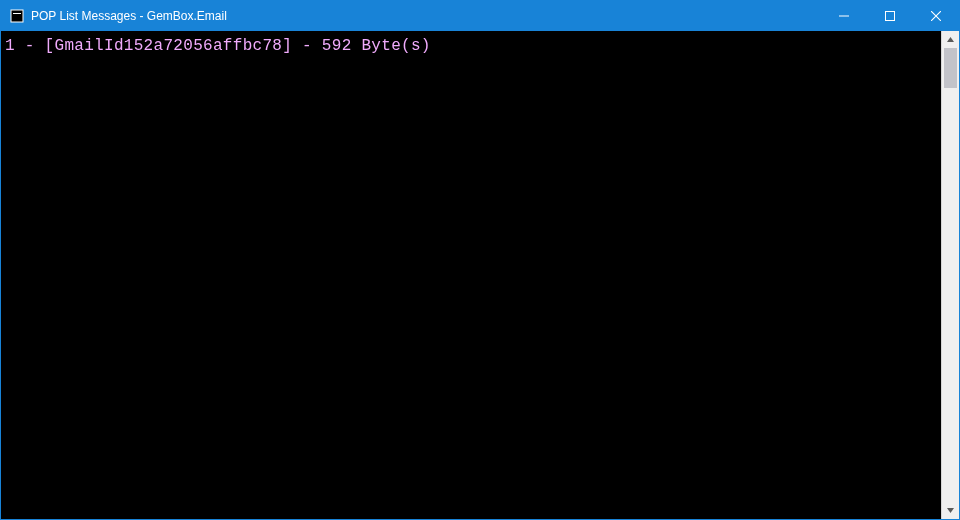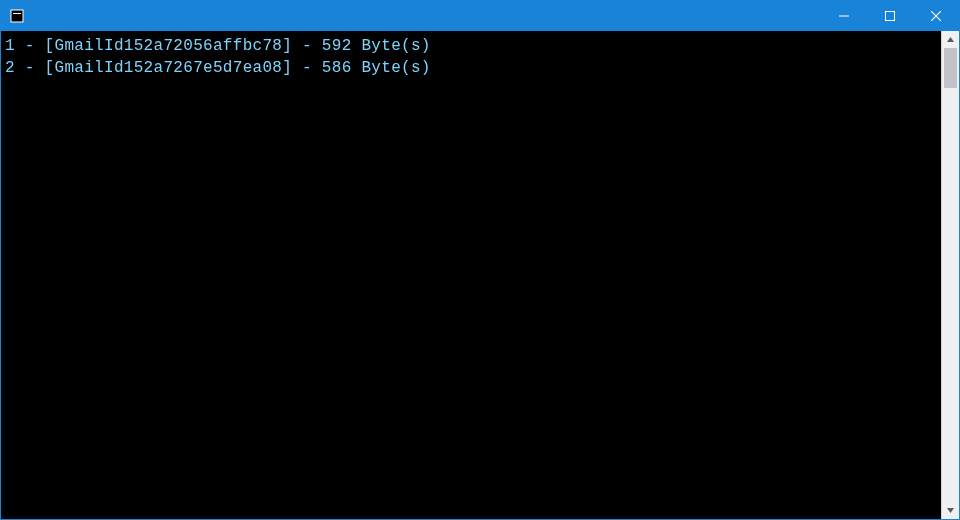--- a/index.html
+++ b/index.html
@@ -5,57 +5,58 @@
   html,body{margin:0;padding:0;width:960px;height:520px;overflow:hidden;font-family:"Segoe UI",Tahoma,sans-serif;background:#fff;}
   .window{width:960px;height:520px;box-sizing:border-box;border:1px solid #1883d7;display:flex;flex-direction:column;}
   .titlebar{height:30px;background:#1883d7;display:flex;align-items:center;color:#fff;font-size:12px;user-select:none;}
   .titlebar .app-icon{width:16px;height:16px;margin:0 6px 0 8px;display:flex;align-items:center;justify-content:center;}
   .titlebar .app-icon svg{display:block;}
   .titlebar .title{flex:0 1 auto;white-space:nowrap;overflow:hidden;}
   .titlebar .spacer{flex:1 1 auto;}
   .winbtn{width:46px;height:30px;display:flex;align-items:center;justify-content:center;color:#fff;}
   .winbtn svg{display:block;}
   .client{flex:1 1 auto;display:flex;min-height:0;}
-  .console{flex:1 1 auto;background:#000;color:#7dd3fc;font-family:Consolas,"Courier New",monospace;font-size:16px;line-height:22px;padding:4px 0 0 4px;white-space:pre;overflow:hidden;letter-spacing:0.3px;}
+  .console{flex:1 1 auto;background:#000;color:#f0abfc;font-family:Consolas,"Courier New",monospace;font-size:16px;line-height:22px;padding:4px 0 0 4px;white-space:pre;overflow:hidden;letter-spacing:0.3px;}
   .console .line{display:block;}
   .vscroll{width:17px;background:#f0f0f0;display:flex;flex-direction:column;align-items:stretch;border-left:1px solid #d6d6d6;}
   .vscroll .arrow{height:17px;display:flex;align-items:center;justify-content:center;color:#5a5a5a;}
   .vscroll .track{flex:1 1 auto;position:relative;}
   .vscroll .thumb{position:absolute;left:2px;right:2px;top:0;height:40px;background:#c2c3c9;border-radius:0;}
 </style>
 </head>
 <body>
 
 <div class="window">
   <div class="titlebar">
     <span class="app-icon">
       <svg width="14" height="14" viewBox="0 0 14 14">
         <rect x="1" y="1" width="12" height="12" fill="#000" stroke="#fff" stroke-width="1"></rect>
         <rect x="3" y="4" width="8" height="1" fill="#fff"></rect>
       </svg>
     </span>
+    <span class="title">POP List Messages - GemBox.Email</span>
     <span class="spacer"></span>
     <div class="winbtn">
       <svg width="10" height="10" viewBox="0 0 10 10">
           <rect x="0" y="4.5" width="10" height="1" fill="#fff"></rect>
         </svg>
     </div>
     <div class="winbtn">
       <svg width="10" height="10" viewBox="0 0 10 10">
           <rect x="0.5" y="0.5" width="9" height="9" fill="none" stroke="#fff" stroke-width="1"></rect>
         </svg>
     </div>
     <div class="winbtn close">
       <svg width="10" height="10" viewBox="0 0 10 10">
           <path d="M0 0 L10 10 M10 0 L0 10" stroke="#fff" stroke-width="1.1"></path>
         </svg>
     </div>
   </div>
   <div class="client">
-    <div class="console" id="console"><span class="line">1 - [GmailId152a72056affbc78] - 592 Byte(s)</span><span class="line">2 - [GmailId152a7267e5d7ea08] - 586 Byte(s)</span></div>
+    <div class="console" id="console"><span class="line">1 - [GmailId152a72056affbc78] - 592 Byte(s)</span></div>
     <div class="vscroll">
       <div class="arrow">
         <svg width="9" height="9" viewBox="0 0 9 9">
             <path d="M4.5 2 L8 7 L1 7 Z" fill="#5a5a5a"></path>
           </svg>
       </div>
       <div class="track">
         <div class="thumb"></div>
       </div>
       <div class="arrow">

